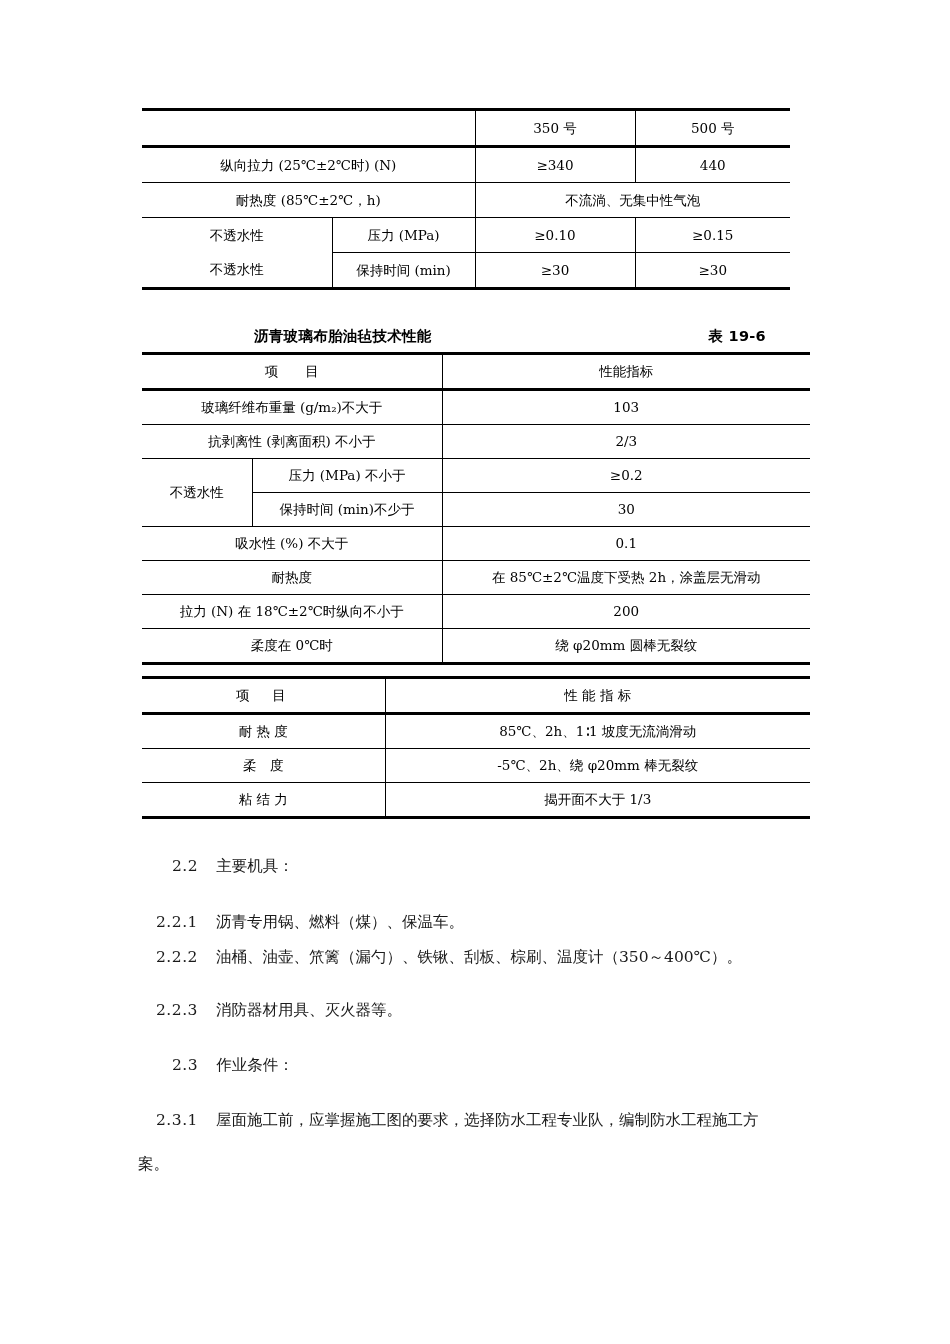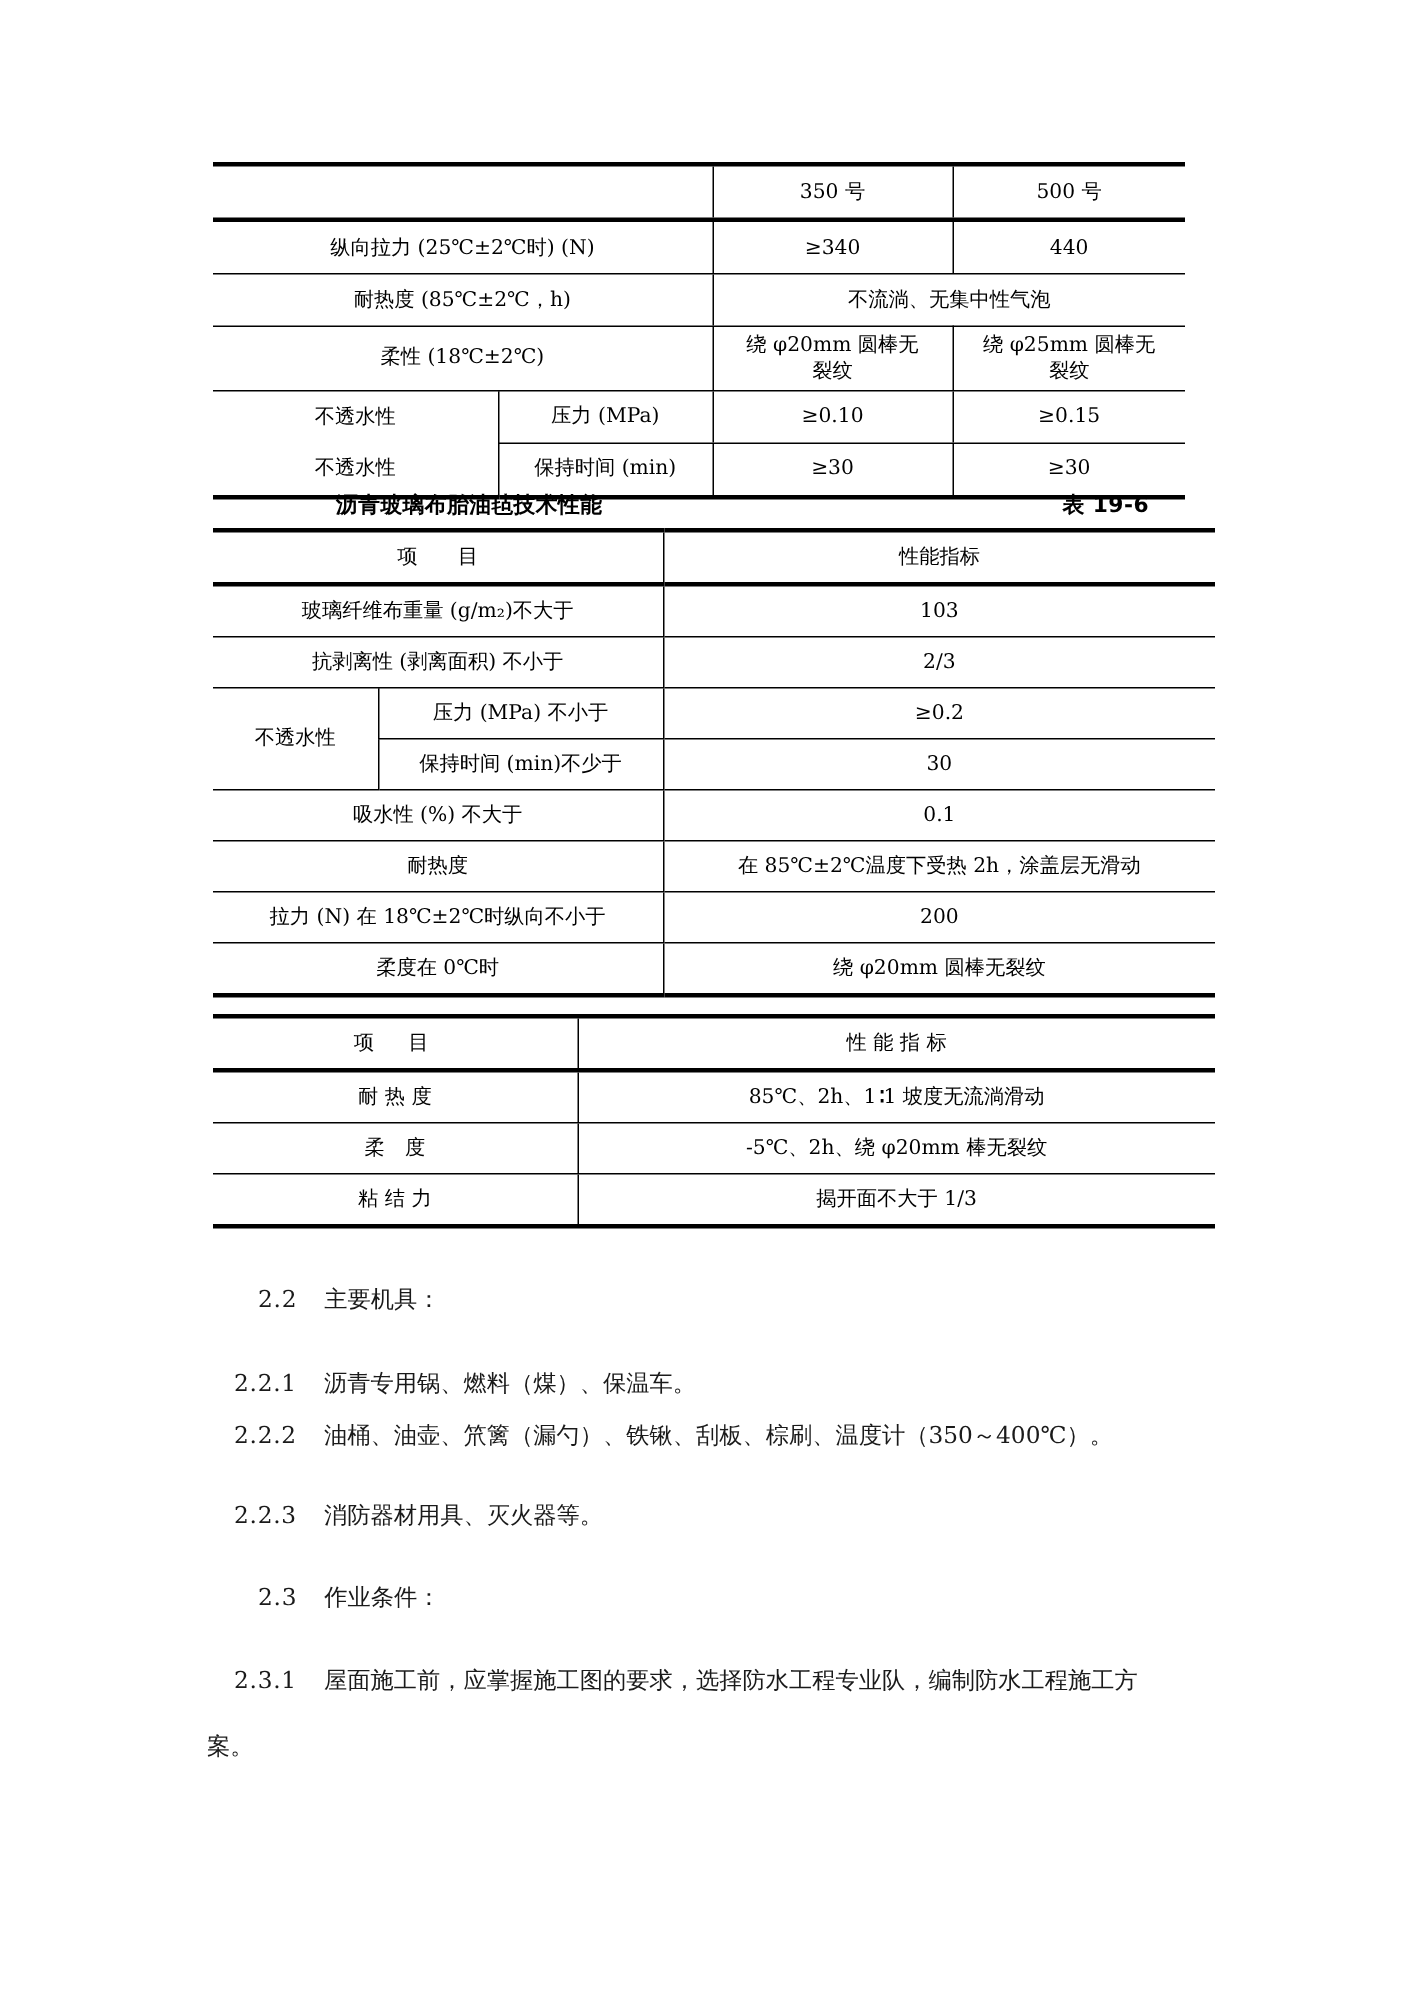--- a/index.html
+++ b/index.html
@@ -61,21 +61,21 @@
     left: 142px;
     display: flex;
     align-items: baseline;
     font-family: "DejaVu Sans", "Liberation Sans", sans-serif;
     font-weight: bold;
     font-size: 14.5px;
     letter-spacing: 0.3px;
   }
   .caption-title {
     flex: 0 0 auto;
-    margin-left: 82px;
+    margin-left: 112px;
   }
   .caption-number {
     margin-left: auto;
     margin-right: 24px;
   }
 
   
   #table2-wrap {
     position: absolute;
     left: 142px;
@@ -148,25 +148,20 @@
         <tr>
           <td class="thick-top" colspan="2">纵向拉力 (25℃±2℃时) (N)</td>
           <td class="thick-top vl">≥340</td>
           <td class="thick-top vl">440</td>
         </tr>
         <tr>
           <td colspan="2">耐热度 (85℃±2℃，h)</td>
           <td class="vl" colspan="2">不流淌、无集中性气泡</td>
         </tr>
         <tr>
-          <td colspan="2">柔性 (18℃±2℃)</td>
-          <td class="vl">绕 φ20mm 圆棒无裂纹</td>
-          <td class="vl">绕 φ25mm 圆棒无裂纹</td>
-        </tr>
-        <tr>
           <td class="no-bot">不透水性</td>
           <td class="vl">压力 (MPa)</td>
           <td class="vl">≥0.10</td>
           <td class="vl">≥0.15</td>
         </tr>
         <tr>
           <td class="no-top thick-bot">不透水性</td>
           <td class="vl thick-bot">保持时间 (min)</td>
           <td class="vl thick-bot">≥30</td>
           <td class="vl thick-bot">≥30</td>

